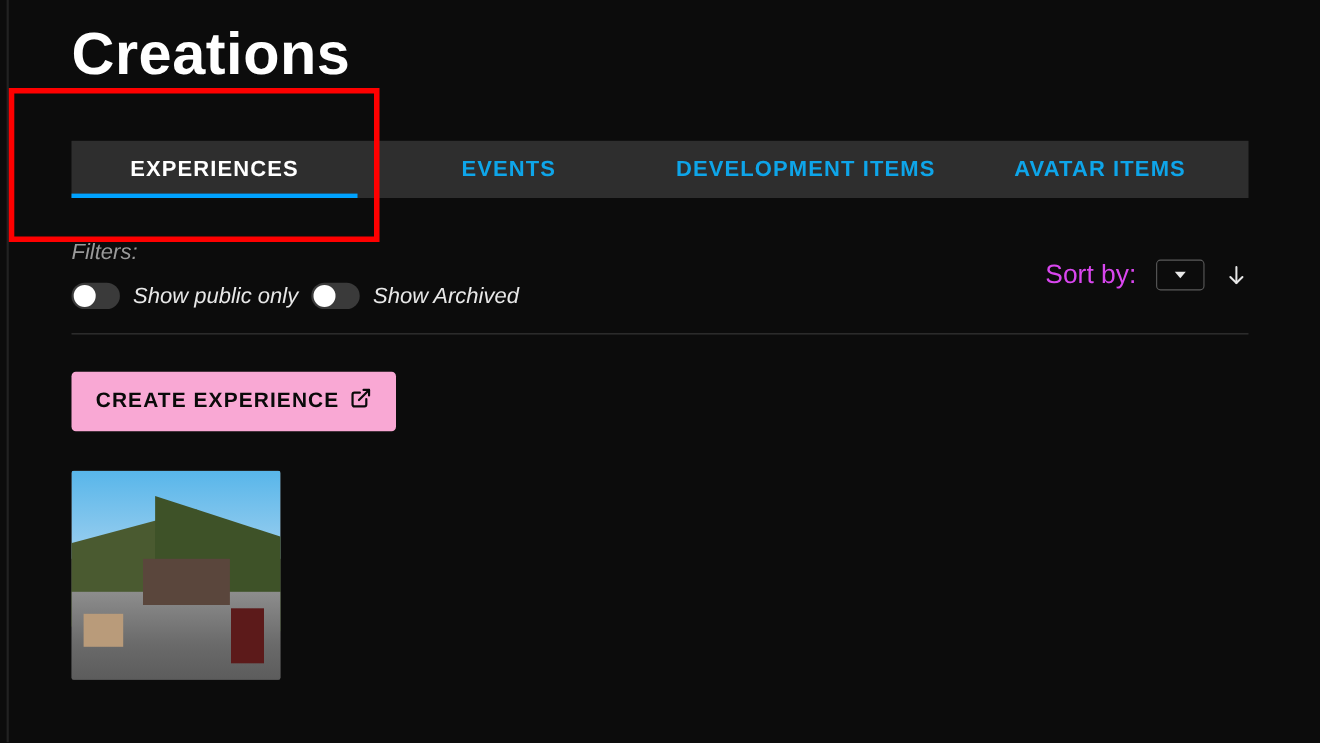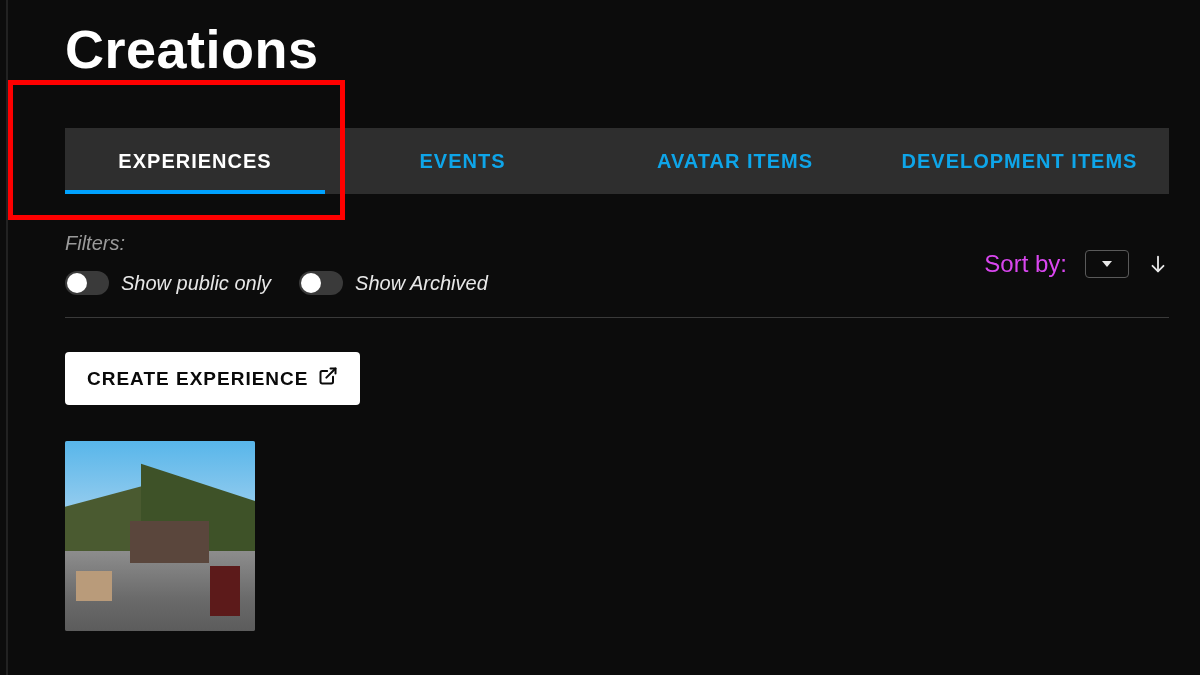--- a/index.html
+++ b/index.html
@@ -4,21 +4,21 @@
 <style>
   * { box-sizing: border-box; margin: 0; padding: 0; }
   html, body { width: 1200px; height: 675px; overflow: hidden; }
   body {
     background: #0c0c0c;
     font-family: "Helvetica Neue", Arial, sans-serif;
     color: #ffffff;
     position: relative;
   }
   .page {
-    padding: 0 31px 0 65px;
+    padding: 0 65px 0 65px;
   }
   .left-edge {
     position: absolute;
     left: 6px;
     top: 0;
     width: 2px;
     height: 675px;
     background: #222;
   }
   .title {
@@ -28,21 +28,21 @@
     margin-top: 18px;
     margin-bottom: 48px;
   }
   .tabs-wrap {
     position: relative;
     margin-bottom: 38px;
   }
   .tabs {
     display: flex;
     background: #2e2e2e;
-    height: 66px;
+    height: 52px;
     align-items: stretch;
     width: 100%;
   }
   .tab {
     display: flex;
     align-items: center;
     justify-content: center;
     font-size: 20px;
     font-weight: 600;
     letter-spacing: 1px;
@@ -87,21 +87,21 @@
     font-style: italic;
   }
   .filters-label {
     color: #9a9a9a;
     font-size: 20px;
     margin-bottom: 6px;
   }
   .toggle-row {
     display: flex;
     align-items: center;
-    gap: 28px;
+    gap: 12px;
   }
   .toggle-item {
     display: flex;
     align-items: center;
     gap: 12px;
   }
   .toggle {
     width: 44px;
     height: 24px;
     border-radius: 12px;
@@ -155,21 +155,21 @@
   }
   .divider {
     height: 1px;
     background: #3a3a3a;
     margin-bottom: 34px;
   }
   .create-btn {
     display: inline-flex;
     align-items: center;
     gap: 10px;
-    background: #ffffff;
+    background: #f9a8d4;
     color: #0a0a0a;
     font-size: 19px;
     font-weight: 600;
     letter-spacing: 1px;
     padding: 14px 22px;
     border-radius: 4px;
     cursor: pointer;
     border: none;
   }
   .ext-icon {
@@ -236,25 +236,25 @@
   <h1 class="title">Creations</h1>
 
   <div class="tabs-wrap">
     <div class="tabs">
       <div class="tab t0 active">
         <span>EXPERIENCES</span>
       </div>
       <div class="tab t1">
         <span>EVENTS</span>
       </div>
+      <div class="tab t3">
+        <span>DEVELOPMENT ITEMS</span>
+      </div>
       <div class="tab t2">
         <span>AVATAR ITEMS</span>
-      </div>
-      <div class="tab t3">
-        <span>DEVELOPMENT ITEMS</span>
       </div>
     </div>
     <div class="highlight-box"></div>
   </div>
 
   <div class="filters-row">
     <div class="filters-left">
       <div class="filters-label">Filters:</div>
       <div class="toggle-row">
         <div class="toggle-item">

